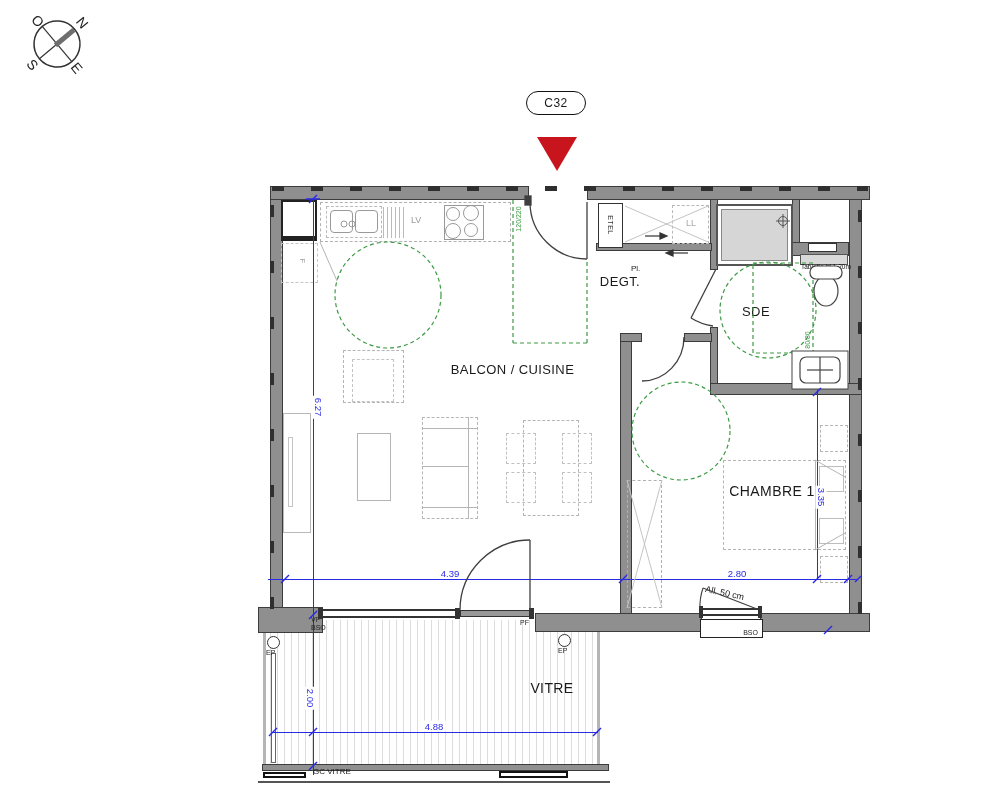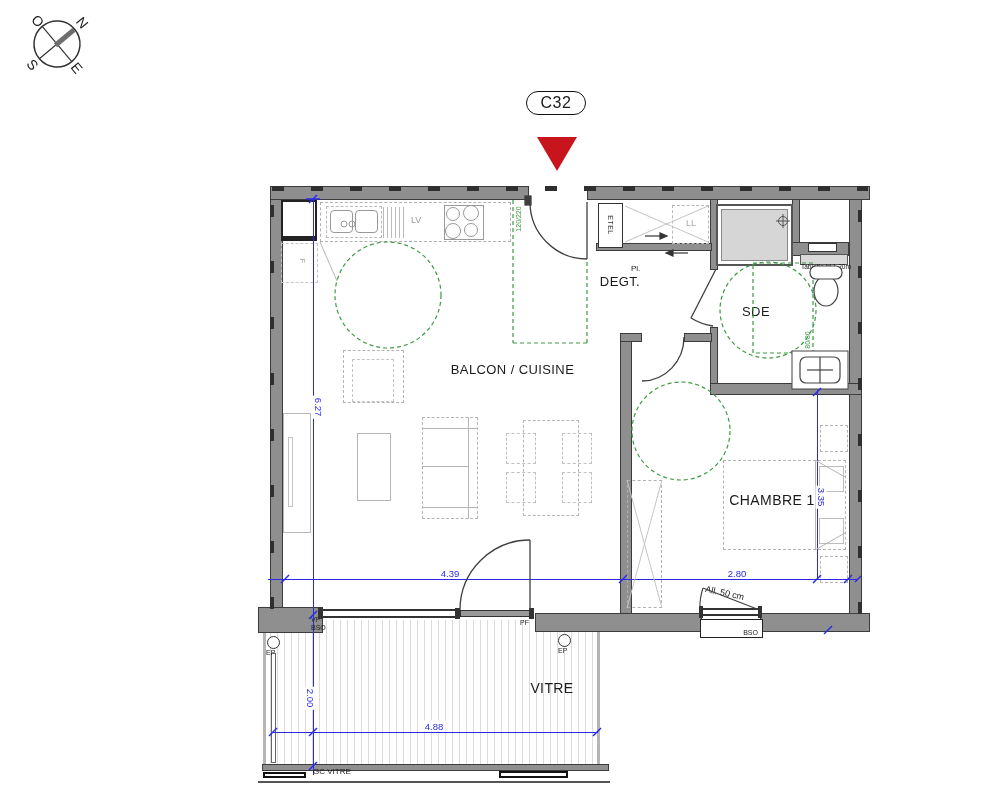--- a/index.html
+++ b/index.html
@@ -122,21 +122,21 @@
   <div class="furn" style="left:627px;top:480px;width:35px;height:128px;border-color:#b0b0b0;"></div>
 
   <div class="dimline" style="left:268px;top:579px;width:590px;height:1px;"></div>
   <div class="dimline" style="left:313px;top:198px;width:1px;height:577px;"></div>
   <div class="dimline" style="left:817px;top:390px;width:1px;height:189px;"></div>
   <div class="dimline" style="left:273px;top:732px;width:325px;height:1px;"></div>
 
   <div class="lbl room" style="left:440px;top:362px;width:145px;">BALCON / CUISINE</div>
   <div class="lbl room" style="left:581px;top:274px;width:78px;">DEGT.</div>
   <div class="lbl room" style="left:735px;top:304px;width:42px;">SDE</div>
-  <div class="lbl room" style="left:722px;top:483px;width:100px;font-size:14px;margin-top:9px;">CHAMBRE 1</div>
+  <div class="lbl room" style="left:722px;top:483px;width:100px;font-size:14px;">CHAMBRE 1</div>
   <div class="lbl room" style="left:517px;top:680px;width:70px;font-size:14px;">VITRE</div>
 
   <div class="dim ctr" style="left:450px;top:573px;">4.39</div>
   <div class="dim ctr" style="left:737px;top:573px;">2.80</div>
   <div class="dim ctr" style="left:434px;top:726px;">4.88</div>
   <div class="dim rot90" style="left:318px;top:407px;">6.27</div>
   <div class="dim rot90" style="left:821px;top:497px;">3.35</div>
   <div class="dim rot90" style="left:310px;top:698px;">2.00</div>
 
   <div class="lbl green rotm90" style="left:518px;top:219px;">120/220</div>
@@ -147,21 +147,21 @@
   <div class="lbl tiny" style="left:520px;top:619px;">PF</div>
   <div class="abs" style="left:267px;top:636px;width:13px;height:13px;border:1.5px solid #333;border-radius:50%;background:#fff;box-sizing:border-box;"></div>
   <div class="lbl tiny" style="left:266px;top:649px;">EP</div>
   <div class="abs" style="left:558px;top:634px;width:13px;height:13px;border:1.5px solid #333;border-radius:50%;background:#fff;box-sizing:border-box;"></div>
   <div class="lbl tiny" style="left:558px;top:647px;">EP</div>
   <div class="lbl" style="left:313px;top:767px;font-size:8px;">GC VITRE</div>
   <div class="lbl" style="left:705px;top:588px;font-size:9px;transform:rotate(12deg);">All. 50 cm</div>
 
   <div class="abs" style="left:526px;top:91px;width:60px;height:24px;border:1.5px solid #111;border-radius:13px;background:#fff;
               display:flex;align-items:center;justify-content:center;box-sizing:border-box;">
-    <span class="lbl" style="position:static;font-size:16px;letter-spacing:.5px;">C32</span>
+    <span class="lbl" style="position:static;font-size:12px;letter-spacing:.5px;">C32</span>
   </div>
 
   <svg width="985" height="800" viewBox="0 0 985 800">
 
     <polygon points="537,137 577,137 557,171" fill="#c8151d"></polygon>
 
     <g transform="translate(57,44) rotate(50)">
       <circle r="23" fill="none" stroke="#333" stroke-width="1.5"></circle>
       <line x1="0" y1="23" x2="0" y2="-23" stroke="#333" stroke-width="1.2"></line>
       <line x1="-23" y1="0" x2="23" y2="0" stroke="#333" stroke-width="1.2"></line>

